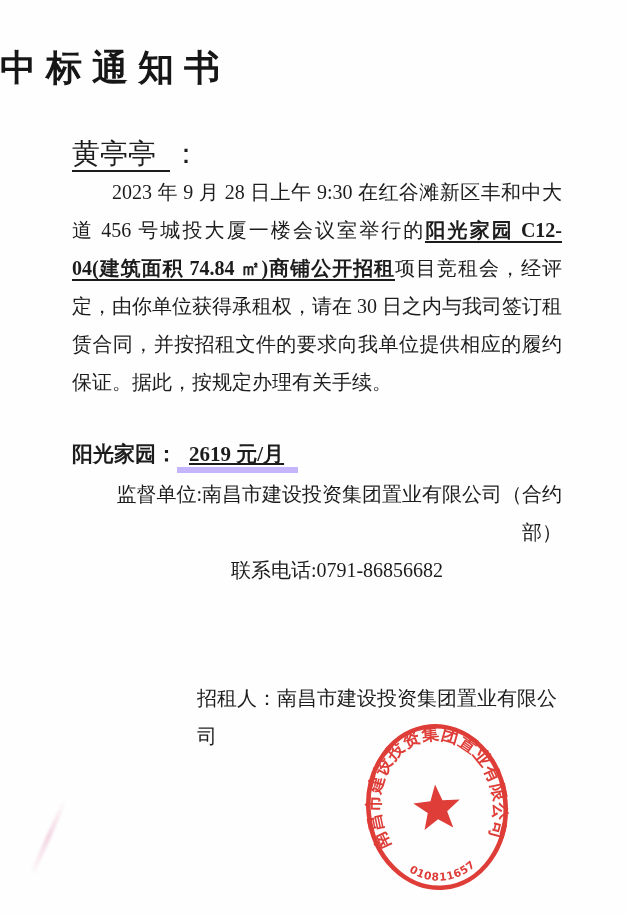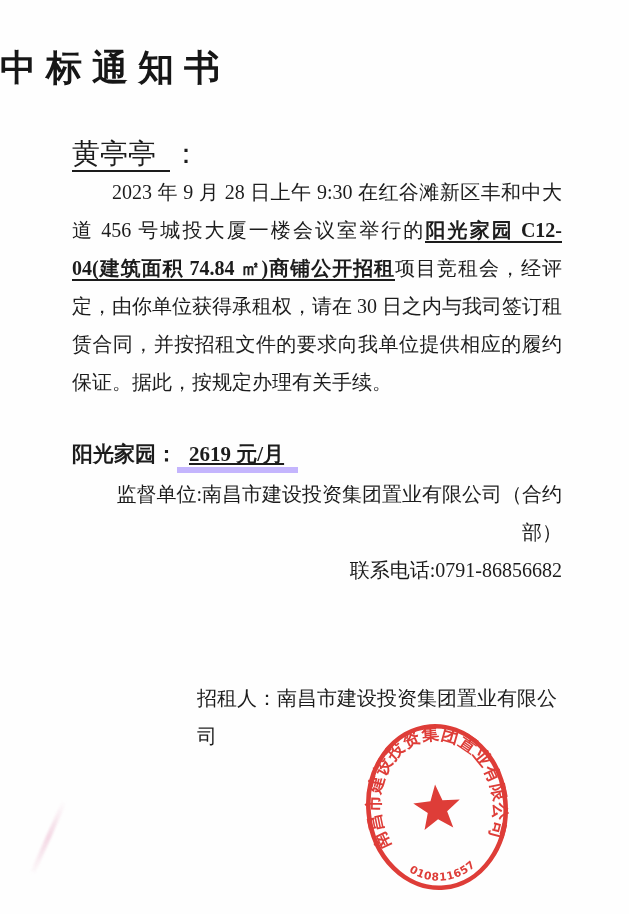--- a/index.html
+++ b/index.html
@@ -51,21 +51,21 @@
     font-weight: bold;
     font-size: 21px;
   }
   .result-value {
     border-bottom: 6px solid #c4b5fd;
     padding: 0 14px 1px 12px;
     text-decoration: underline;
   }
   .para-2 { margin-top: 42px; text-indent: 2em; }
   .supervisor-line { margin-top: 2px; text-indent: 2em; text-align: right; }
-  .phone-line { text-indent: 2em; text-align: right; }
+  .phone-line { text-indent: 2em; text-align: center; }
   .sig-lessor {
     margin-top: 90px;
     margin-left: 125px;
     text-align: left;
     font-size: 20px;
     line-height: 38px;
   }
   .stamp {
     position: absolute;
     left: 360px;

